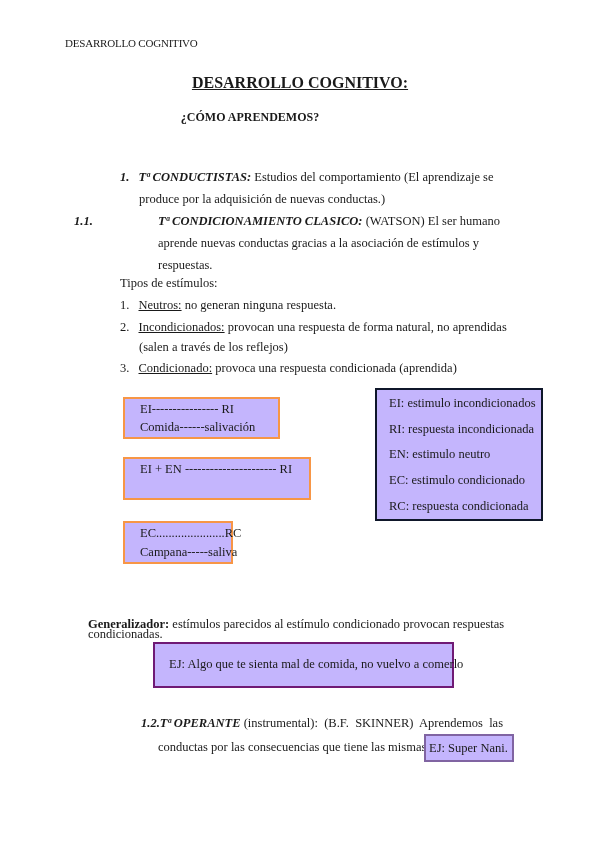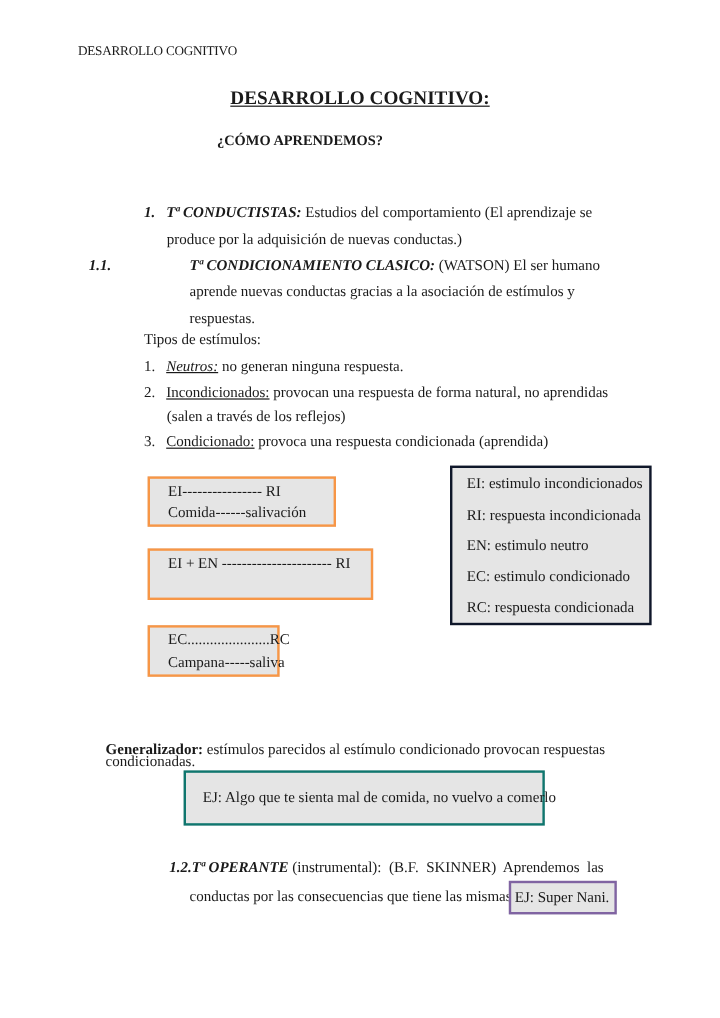--- a/index.html
+++ b/index.html
@@ -5,24 +5,24 @@
   html, body { margin: 0; padding: 0; background: #ffffff; }
   body { width: 600px; height: 848px; position: relative; overflow: hidden;
          font-family: "Liberation Serif", "DejaVu Serif", serif; color: #1a1a1a; font-size: 12.5px; }
   .abs { position: absolute; white-space: nowrap; }
   .hdr { left: 65px; top: 37px; font-size: 11px; letter-spacing: -0.2px; }
   .title { left: 0; width: 600px; text-align: center; top: 74px; font-size: 16px; font-weight: bold; text-decoration: underline; }
   .subtitle { left: 0; width: 500px; text-align: center; top: 110px; font-size: 12px; font-weight: bold; }
   .bi { font-weight: bold; font-style: italic; }
   .b { font-weight: bold; }
   .u { text-decoration: underline; }
-  .box { position: absolute; box-sizing: border-box; background: #e5e5e5; }
+  .box { position: absolute; box-sizing: border-box; background: #c4b5fd; }
   .orange { border: 2px solid #f79646; }
   .blue { border: 2px solid #0f172a; }
-  .green { border: 2px solid #0f766e; }
+  .green { border: 2px solid #701a75; }
   .purple { border: 2px solid #8064a2; }
   .line { position: absolute; white-space: nowrap; }
 </style>
 </head>
 <body>
 
 <div class="abs hdr">DESARROLLO COGNITIVO</div>
 <div class="abs title">DESARROLLO COGNITIVO:</div>
 <div class="abs subtitle">¿CÓMO APRENDEMOS?</div>
 
@@ -35,21 +35,21 @@
 <div class="abs bi" style="left:74px; top:214px;">1.1.</div>
 <div class="abs" style="left:158px; top:214px;">
   <span class="bi">Tª CONDICIONAMIENTO CLASICO:</span><span> (WATSON) El ser humano</span>
 </div>
 <div class="abs" style="left:158px; top:236px;">aprende nuevas conductas gracias a la asociación de estímulos y</div>
 <div class="abs" style="left:158px; top:258px;">respuestas.</div>
 
 <div class="abs" style="left:120px; top:276px;">Tipos de estímulos:</div>
 <div class="abs" style="left:120px; top:298px;">
   <span>1.</span>
-  <span style="margin-left:6px;font-style:italic;" class="u">Neutros:</span><span> no generan ninguna respuesta.</span>
+  <span style="margin-left:6px;" class="u">Neutros:</span><span> no generan ninguna respuesta.</span>
 </div>
 <div class="abs" style="left:120px; top:320px;">
   <span>2.</span>
   <span style="margin-left:6px;" class="u">Incondicionados:</span><span> provocan una respuesta de forma natural, no aprendidas</span>
 </div>
 <div class="abs" style="left:139px; top:340px;">(salen a través de los reflejos)</div>
 <div class="abs" style="left:120px; top:361px;">
   <span>3.</span>
   <span style="margin-left:6px;" class="u">Condicionado:</span><span> provoca una respuesta condicionada  (aprendida)</span>
 </div>

